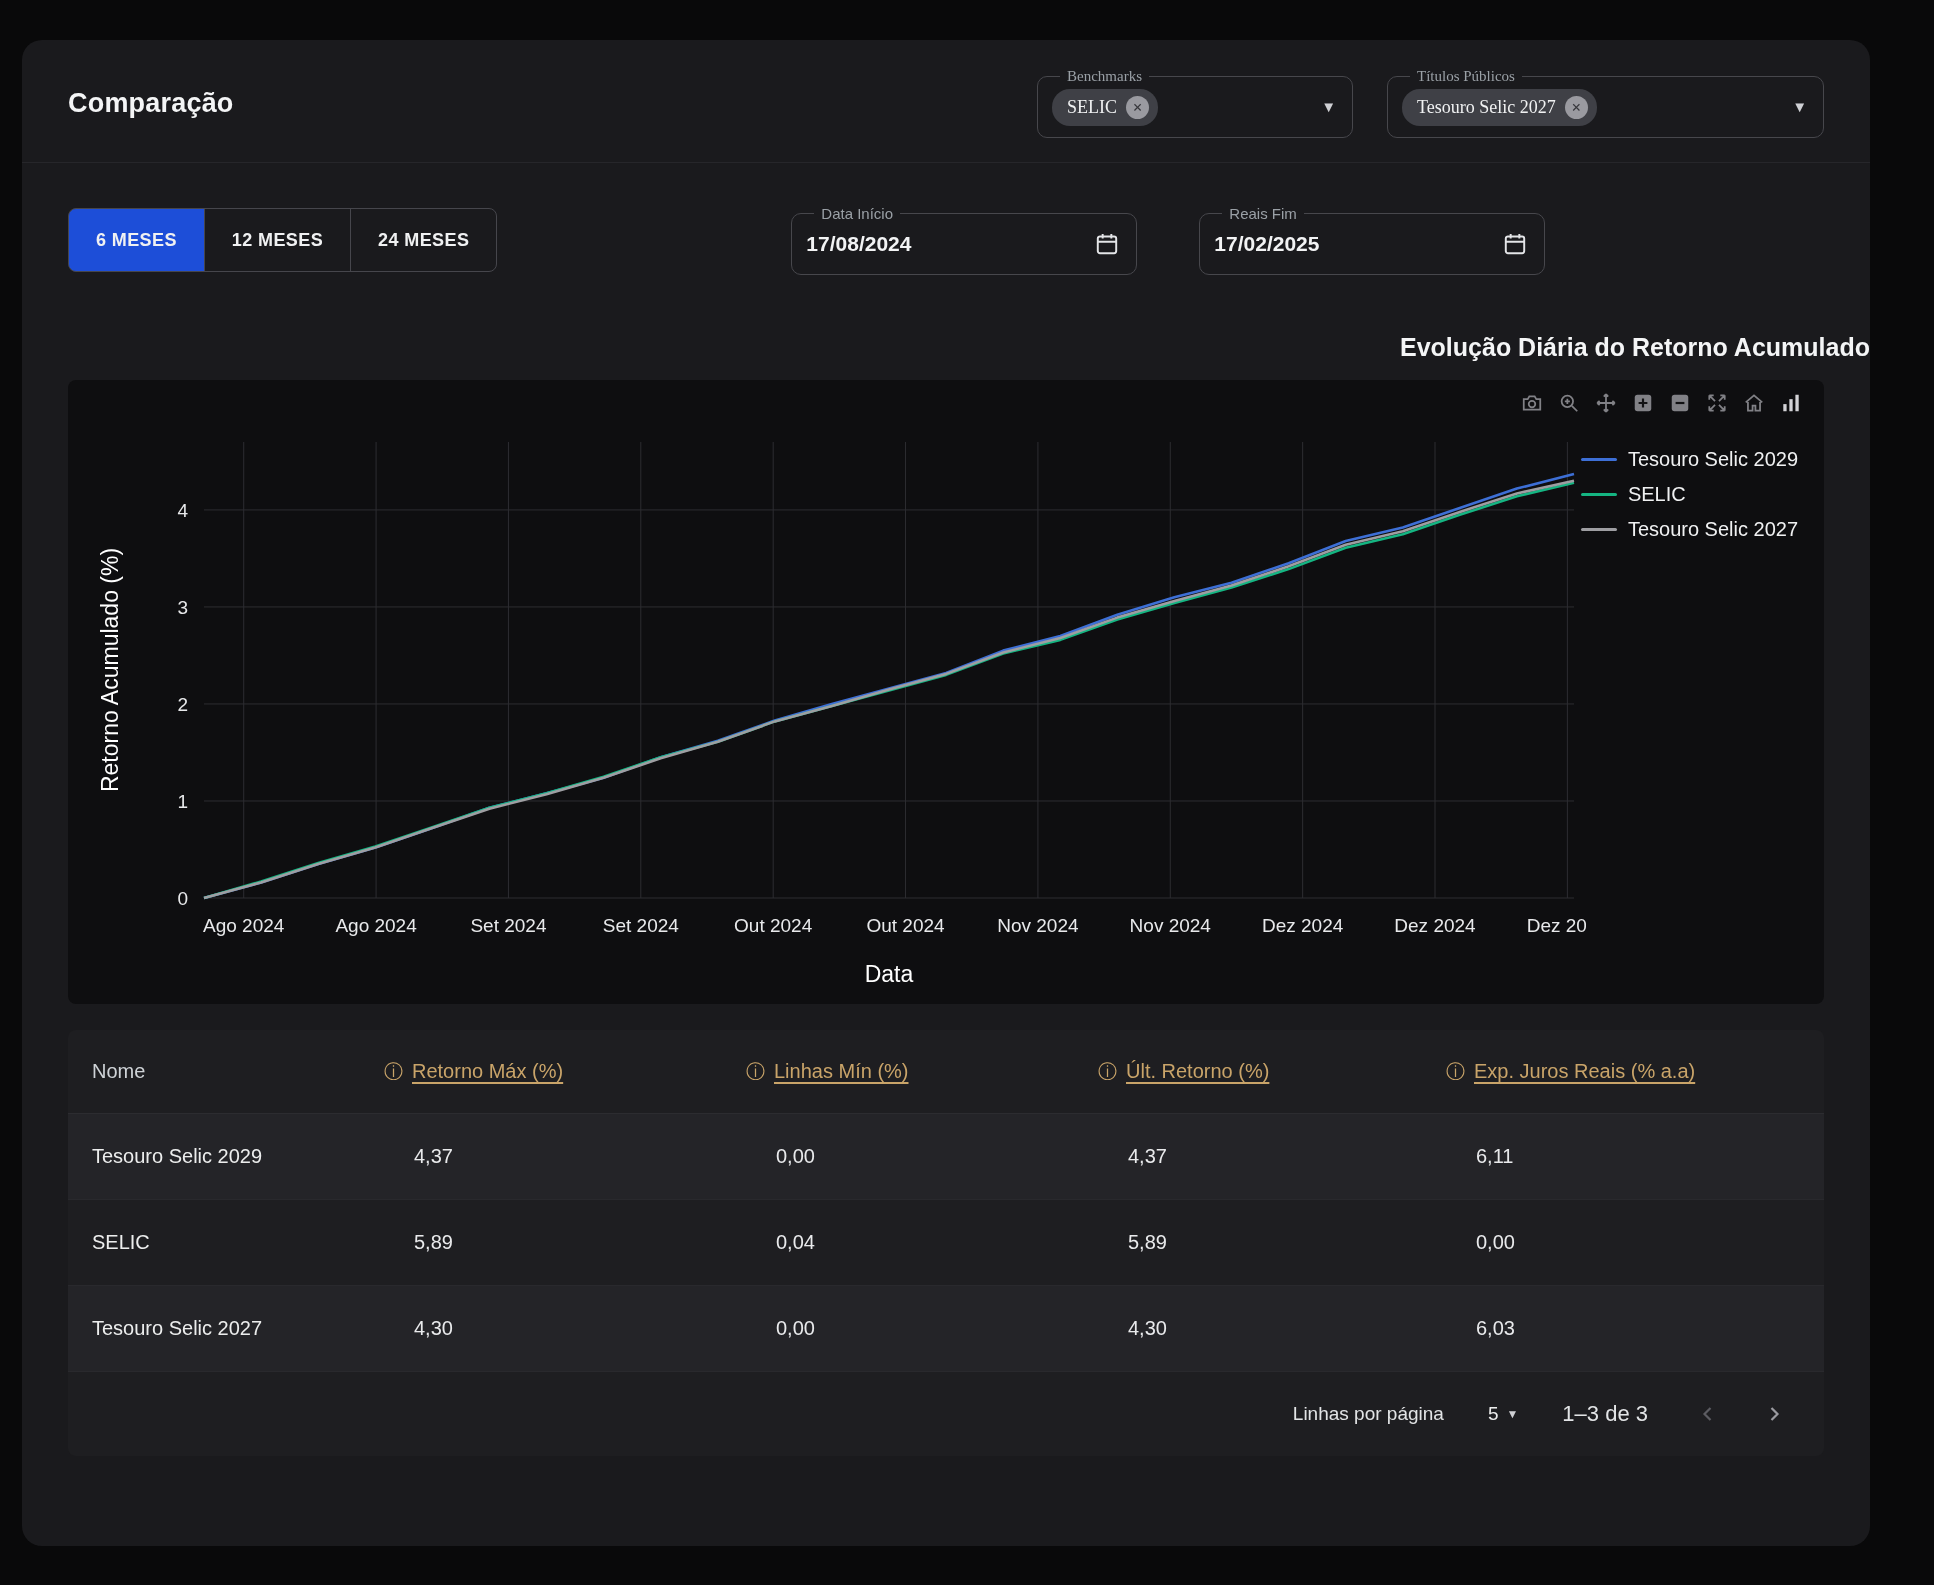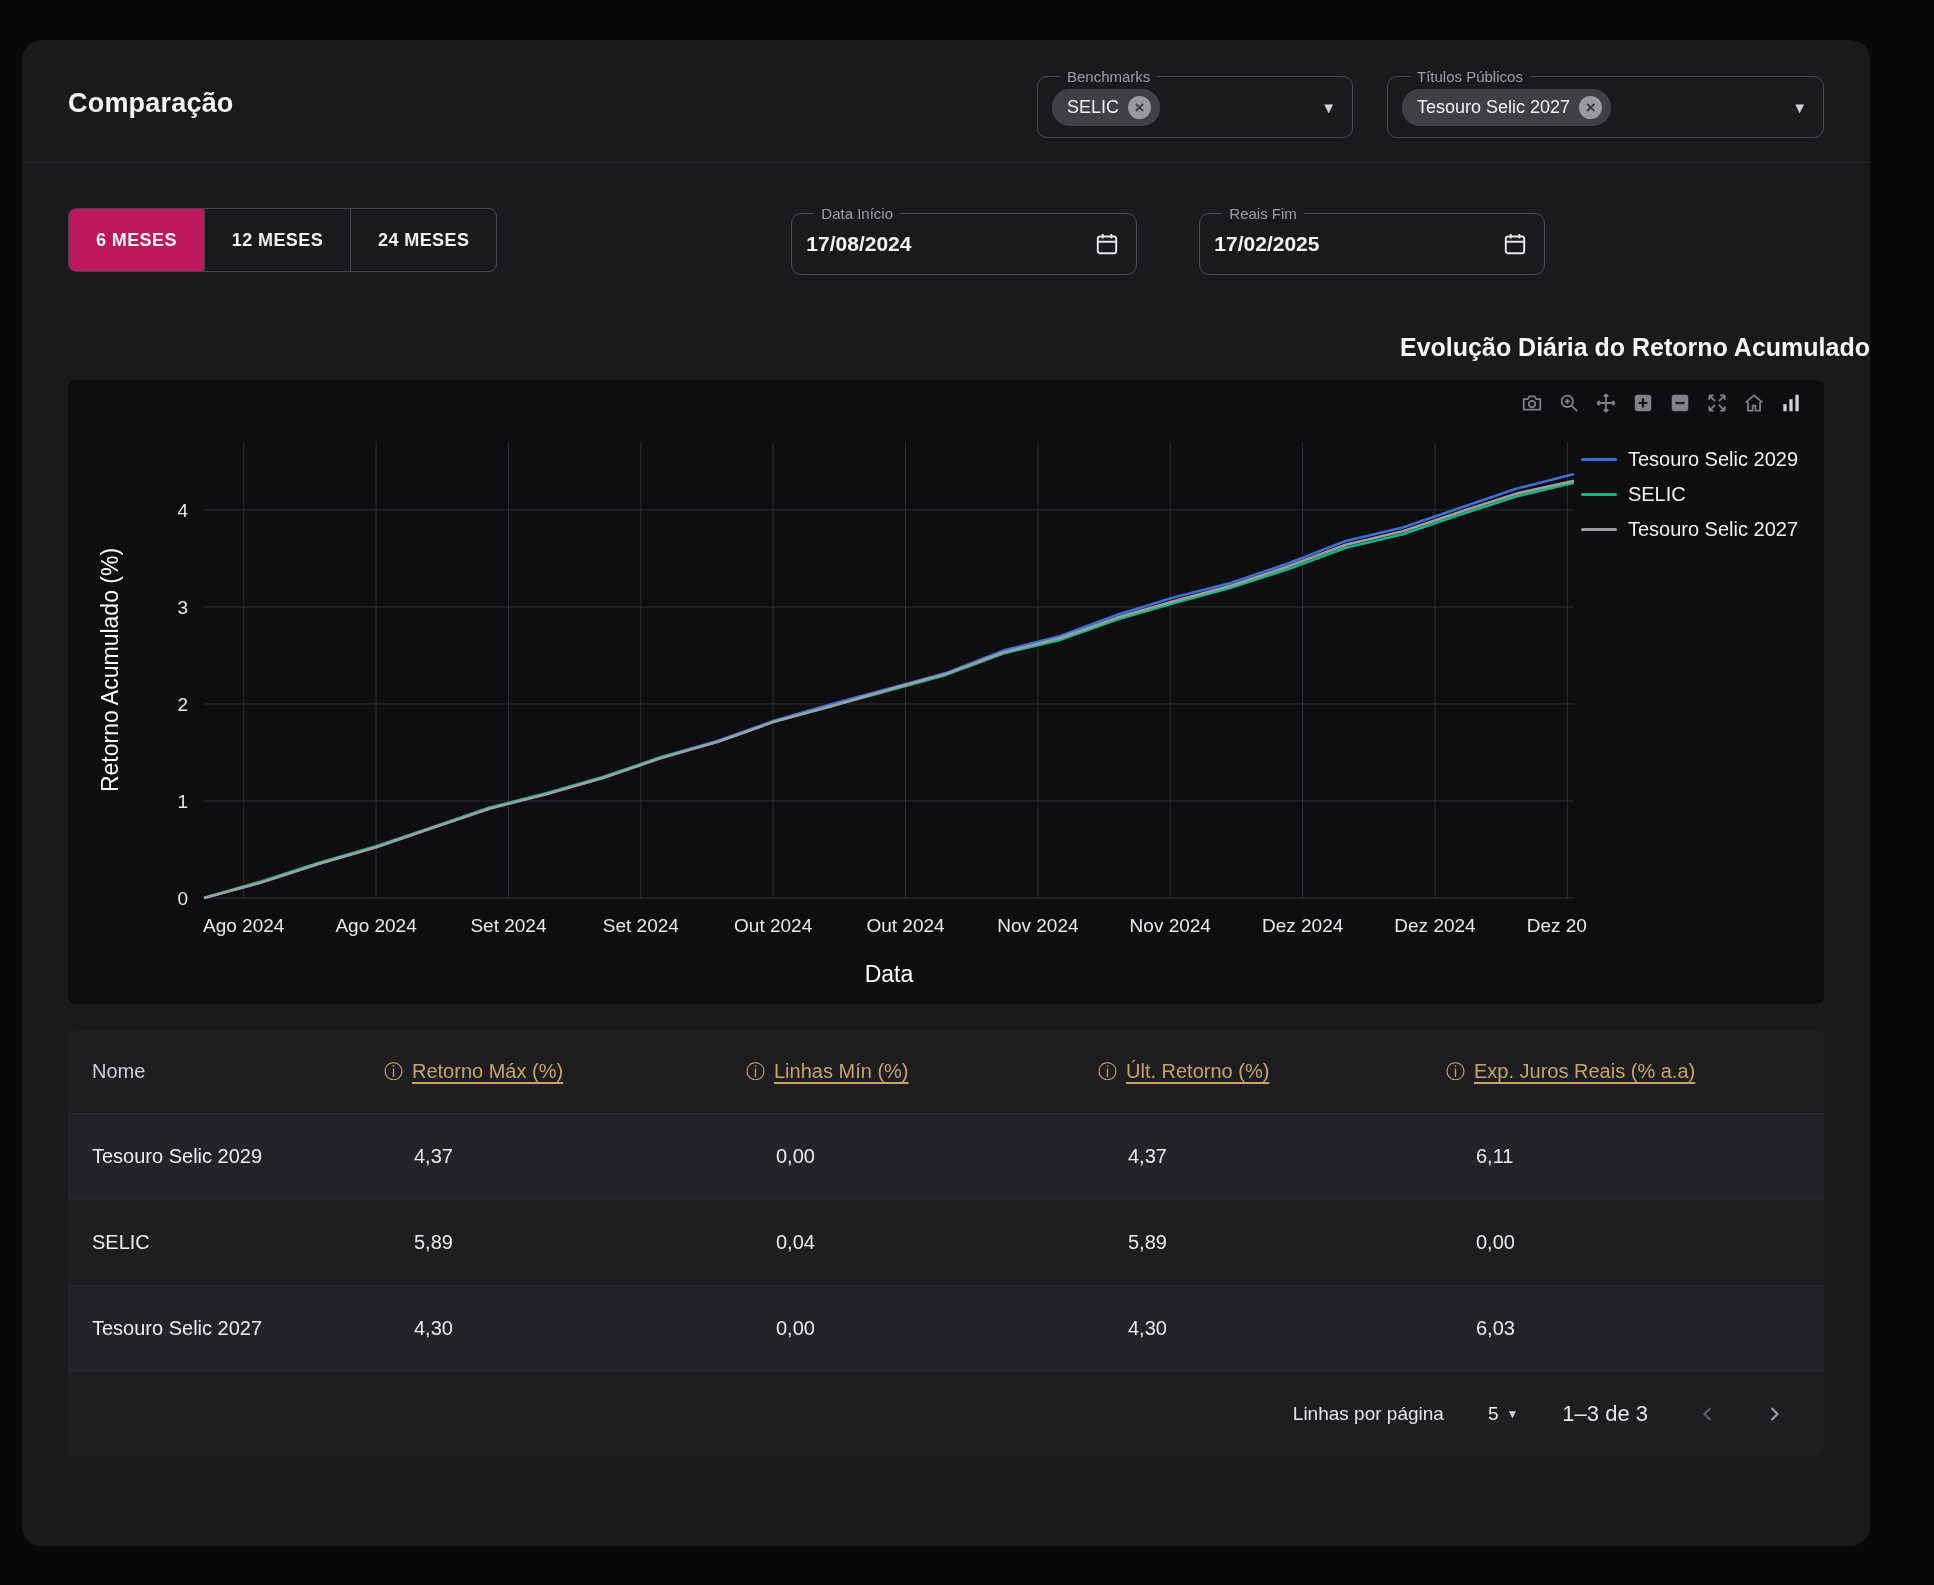--- a/index.html
+++ b/index.html
@@ -2,40 +2,40 @@
 <html><head>
 <meta charset="utf-8">
 <style>
   * { margin:0; padding:0; box-sizing:border-box; }
   html,body { width:1934px; height:1585px; background:#09090a; font-family:"Liberation Sans", sans-serif; color:#e9eaec; }
   .card { position:absolute; left:22px; top:40px; width:1848px; height:1506px; background:#1a1a1d; border-radius:20px; overflow:hidden; }
 
   
   .card-header { display:flex; align-items:center; justify-content:space-between; padding:28px 46px 24px 46px; border-bottom:1px solid #26262a; }
   .page-title { font-size:27px; font-weight:700; color:#f4f5f6; letter-spacing:.2px; }
-  .header-fields { display:flex; gap:34px; }
+  .header-fields { display:flex; gap:34px;font-family:Liberation Serif, serif; }
 
   fieldset.field { border:1px solid #47474c; border-radius:10px; padding:0 16px 8px 14px; background:transparent; }
   fieldset.field legend { font-size:15px; color:#9aa0a6; padding:0 7px; margin-left:8px; }
   .field-content { display:flex; align-items:center; justify-content:space-between; height:44px; }
   .field-benchmarks { width:316px; }
   .field-titulos { width:437px; }
 
   .chip { display:flex; align-items:center; gap:9px; background:#3f4046; border-radius:18px; padding:7px 9px 7px 15px; }
   .chip-label { font-size:18px; color:#f0f1f2; }
   .chip-x { width:23px; height:23px; border-radius:50%; background:#9a9aa0; color:#36363b; font-size:17px; line-height:23px; text-align:center; font-weight:700; cursor:pointer; }
   .caret { color:#cfd0d4; font-size:15px; margin-left:10px; }
 
   
   .filters { display:flex; align-items:center; padding:42px 46px 0 46px; }
   .period-group { display:flex; }
   .period-btn { height:64px; padding:0 27px; background:transparent; border:1px solid #46464c; color:#f0f1f2; font-size:18px; font-weight:600; font-family:"Liberation Sans",sans-serif; letter-spacing:.4px; cursor:pointer; margin-left:-1px; }
   .period-btn:first-child { border-radius:8px 0 0 8px; margin-left:0; }
   .period-btn:last-child { border-radius:0 8px 8px 0; }
-  .period-btn.selected { background:#be185d; }
+  .period-btn.selected { background:#1d4ed8; }
   .date-group { display:flex; gap:30px; margin-left:262px; }
   .field-date { width:346px;margin-left:32px; }
   .date-value { font-size:21px; color:#f2f3f4;font-weight:bold; }
   .cal-btn { background:none; border:none; cursor:pointer; display:flex; align-items:center; }
 
   
   .chart-title { text-align:right; margin-top:58px; font-size:25px; font-weight:700; color:#f4f5f6; }
   .chart-panel { position:relative; margin:18px 46px 0 46px; height:624px; background:#0e0e10; border-radius:8px; }
   .modebar { position:absolute; top:12px; right:22px; display:flex; gap:15px; align-items:center; }
   .modebar .mb-icon { width:22px; height:22px; cursor:pointer; opacity:.75; }

